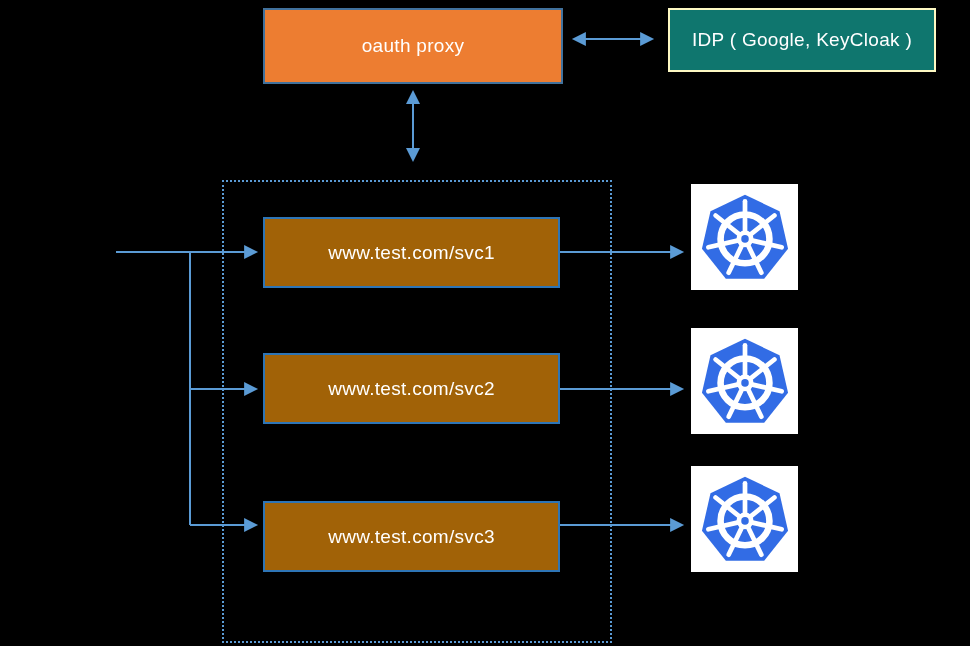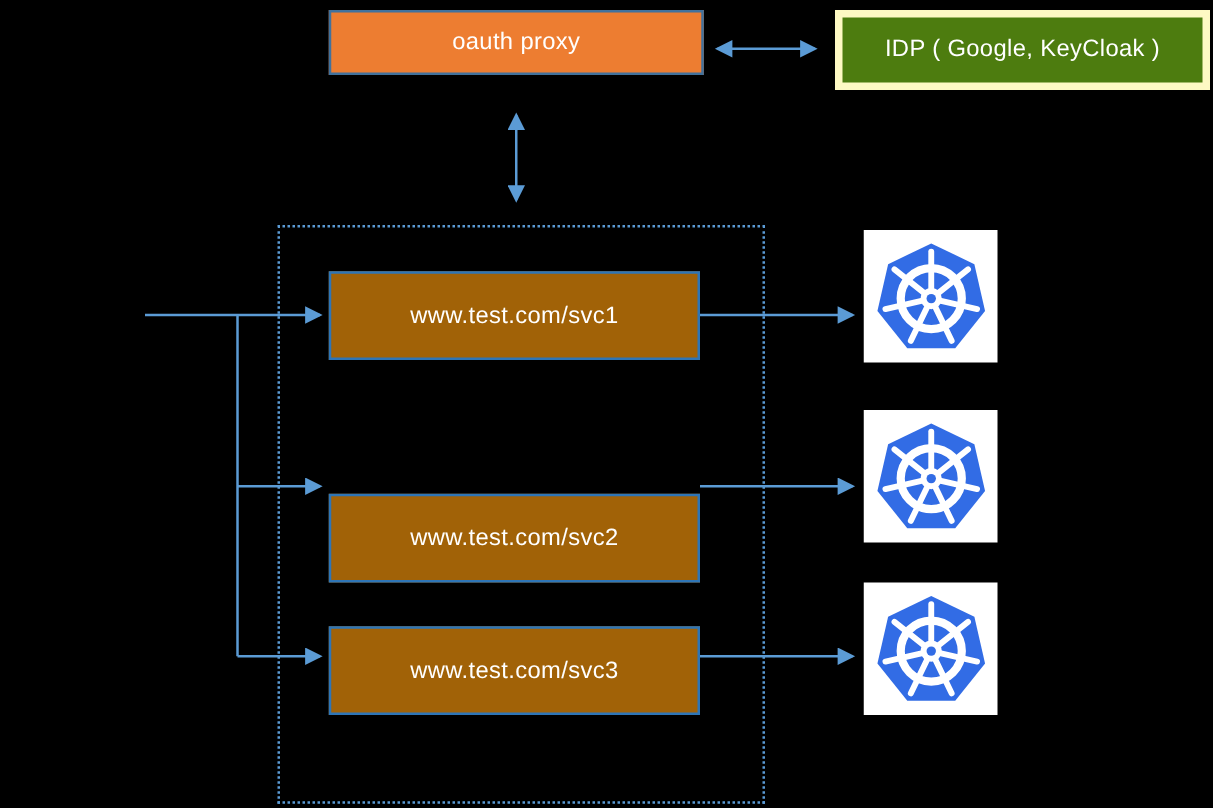--- a/index.html
+++ b/index.html
@@ -21,36 +21,36 @@
     box-sizing: border-box;
     display: flex;
     align-items: center;
     justify-content: center;
     color: #ffffff;
     font-size: 19px;
     letter-spacing: 0.3px;
     text-align: center;
   }
   .oauth-box {
-    left: 263px; top: 8px; width: 300px; height: 52px;
+    left: 263px; top: 8px; width: 300px; height: 76px;
     background: #ED7D31;
     border: 2px solid #41719C;
   }
   .idp-box {
-    left: 668px; top: 8px; width: 300px; height: 64px;
-    background: #4d7c0f;
-    border: 6px solid #fef9c3;
+    left: 668px; top: 8px; width: 268px; height: 64px;
+    background: #0f766e;
+    border: 2px solid #fef9c3;
   }
   .svc-box {
     left: 263px; width: 297px; height: 71px;
     background: #a16207;
     border: 2px solid #2E75B6;
   }
   .svc-1 { top: 217px; }
-  .svc-2 { top: 353px; margin-top: 42px; }
+  .svc-2 { top: 353px; }
   .svc-3 { top: 501px; }
   .ingress-boundary {
     position: absolute;
     left: 222px; top: 180px; width: 390px; height: 463px;
     box-sizing: border-box;
     border: 2px dotted #5B9BD5;
   }
   .k8s-badge {
     position: absolute;
     left: 691px; width: 107px; height: 106px;

